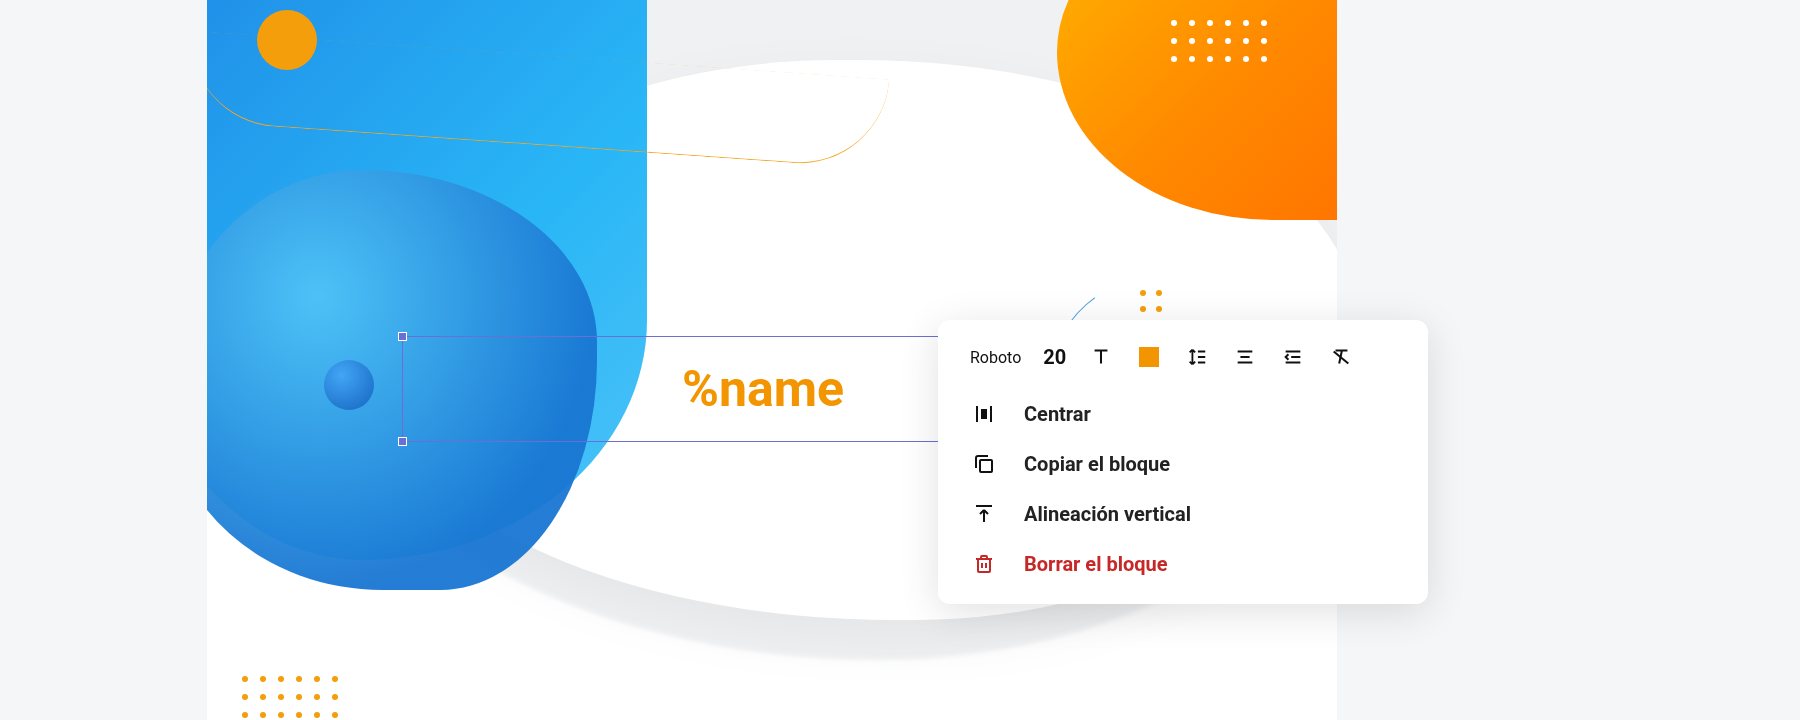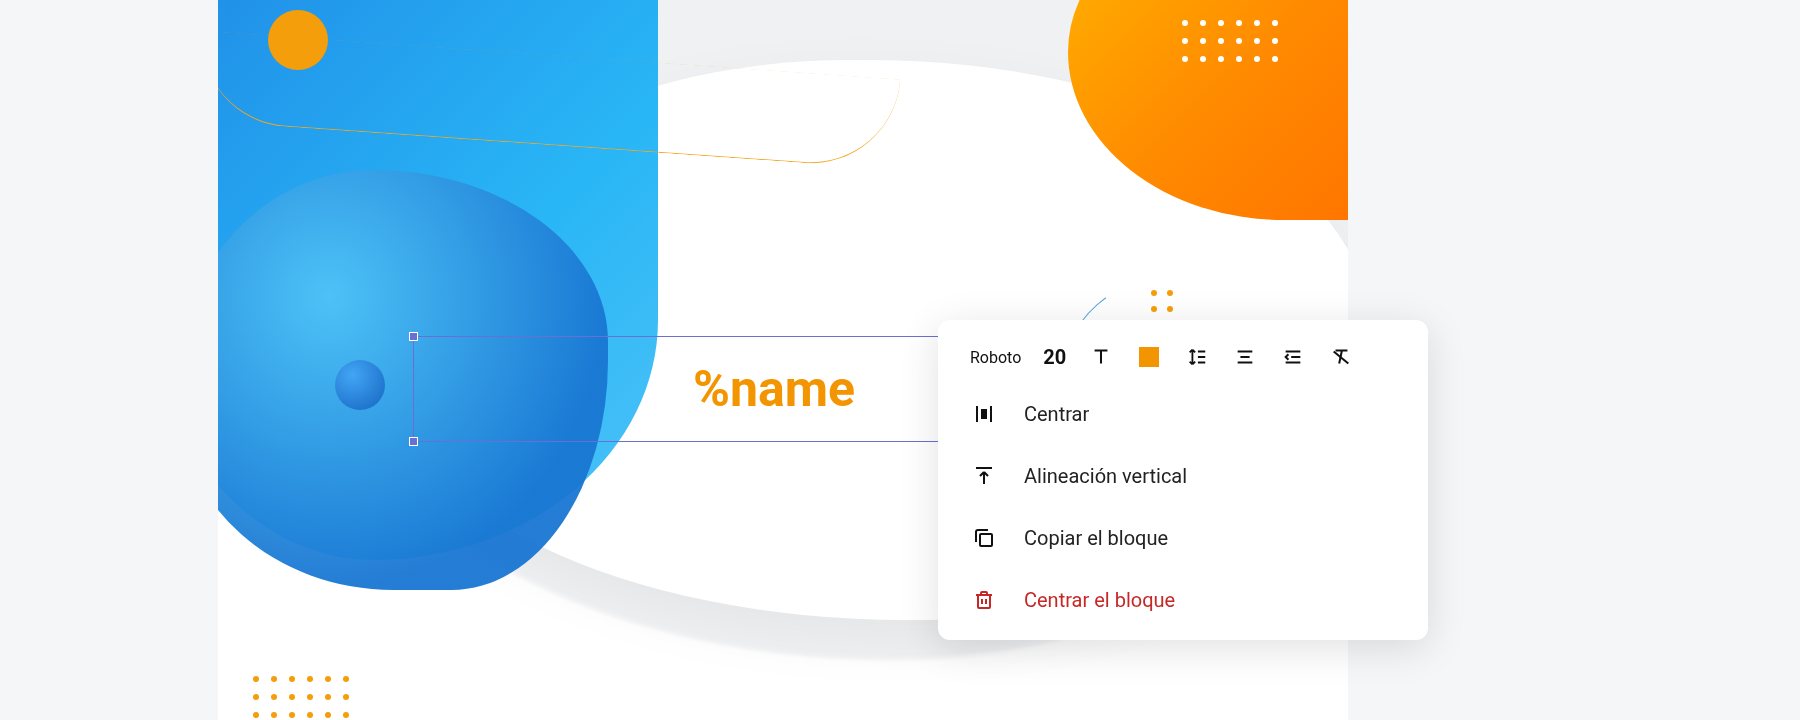--- a/index.html
+++ b/index.html
@@ -6,21 +6,21 @@
   body {
     font-family: -apple-system, BlinkMacSystemFont, "Segoe UI", Roboto, Arial, sans-serif;
     background: #f5f6f8;
     width: 1800px;
     height: 720px;
     overflow: hidden;
     position: relative;
   }
   .canvas-area {
     position: absolute;
-    left: 218px;
+    left: 207px;
     top: 0;
     width: 1130px;
     height: 720px;
     background: #ffffff;
     overflow: hidden;
   }
   
   .bg-blue-blob {
     position: absolute;
     left: -80px;
@@ -188,21 +188,21 @@
     align-items:center;
     justify-content:center;
     width:26px; height:26px;
     cursor:pointer;
   }
   .color-swatch {
     width: 20px;
     height: 20px;
     background: #f29500;
   }
-  .menu-list { display:flex; flex-direction:column; gap:18px; padding-top:8px;}
+  .menu-list { display:flex; flex-direction:column; gap:6px; padding-top:8px;font-weight:bold;}
   .menu-item {
     display: flex;
     align-items: center;
     gap: 26px;
     padding: 10px 10px;
     font-size: 20px;
     color: #222;
     cursor: pointer;
     border-radius: 6px;
   }
@@ -325,40 +325,40 @@
         <svg width="24" height="24" viewBox="0 0 24 24" fill="none" stroke="#111" stroke-width="2">
           <path d="M5 4v16M19 4v16"></path>
           <rect x="10" y="8" width="4" height="8" fill="#111"></rect>
         </svg>
       </span>
       <span>Centrar</span>
     </div>
     <div class="menu-item">
       <span class="mi-icon">
         <svg width="24" height="24" viewBox="0 0 24 24" fill="none" stroke="#111" stroke-width="2">
+          <rect x="8" y="8" width="12" height="12" rx="1"></rect>
+          <path d="M4 16V6a2 2 0 0 1 2-2h10"></path>
+        </svg>
+      </span>
+      <span>Copiar el bloque</span>
+    </div>
+    <div class="menu-item">
+      <span class="mi-icon">
+        <svg width="24" height="24" viewBox="0 0 24 24" fill="none" stroke="#111" stroke-width="2">
           <path d="M4 4h16"></path>
           <path d="M12 20V8M12 8l-4 4M12 8l4 4"></path>
         </svg>
       </span>
       <span>Alineación vertical</span>
-    </div>
-    <div class="menu-item">
-      <span class="mi-icon">
-        <svg width="24" height="24" viewBox="0 0 24 24" fill="none" stroke="#111" stroke-width="2">
-          <rect x="8" y="8" width="12" height="12" rx="1"></rect>
-          <path d="M4 16V6a2 2 0 0 1 2-2h10"></path>
-        </svg>
-      </span>
-      <span>Copiar el bloque</span>
     </div>
     <div class="menu-item danger">
       <span class="mi-icon">
         <svg width="24" height="24" viewBox="0 0 24 24" fill="none" stroke="#c62828" stroke-width="2">
           <path d="M4 7h16"></path>
           <path d="M9 7V5a1 1 0 0 1 1-1h4a1 1 0 0 1 1 1v2"></path>
           <rect x="6" y="7" width="12" height="13" rx="1"></rect>
           <path d="M10 11v5M14 11v5"></path>
         </svg>
       </span>
-      <span>Centrar el bloque</span>
+      <span>Borrar el bloque</span>
     </div>
   </div>
 </div>
 
 </body></html>

